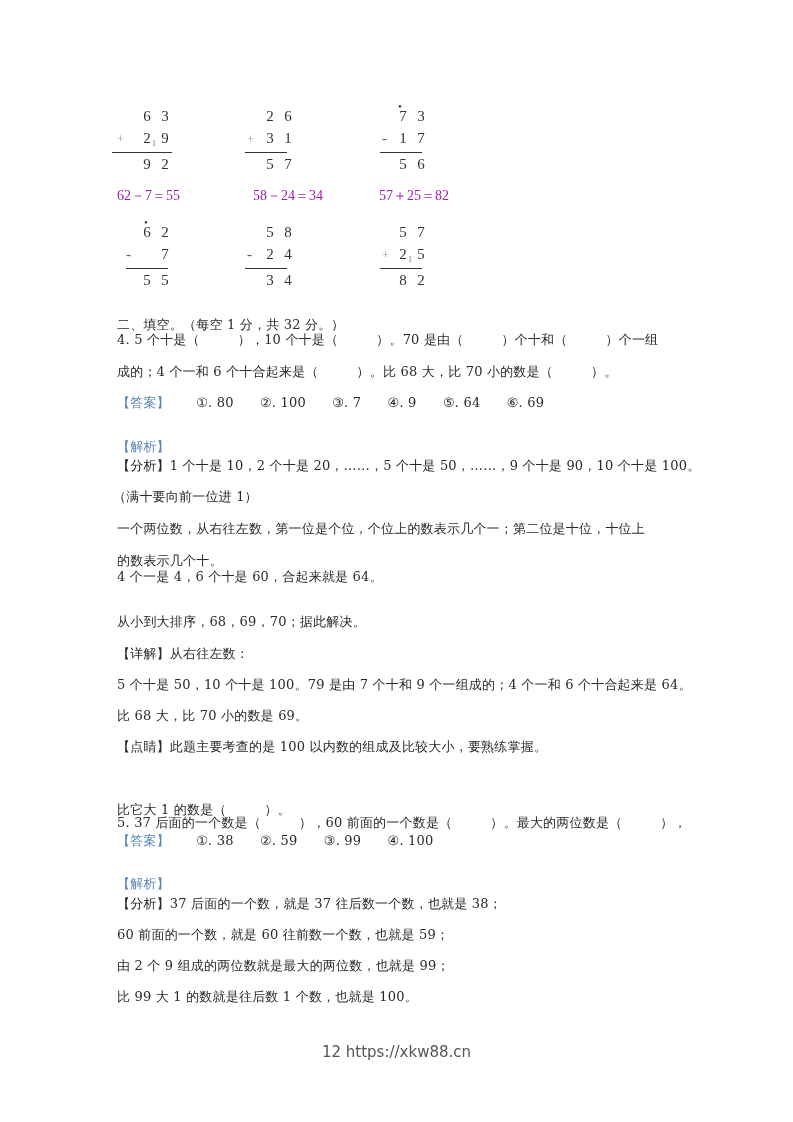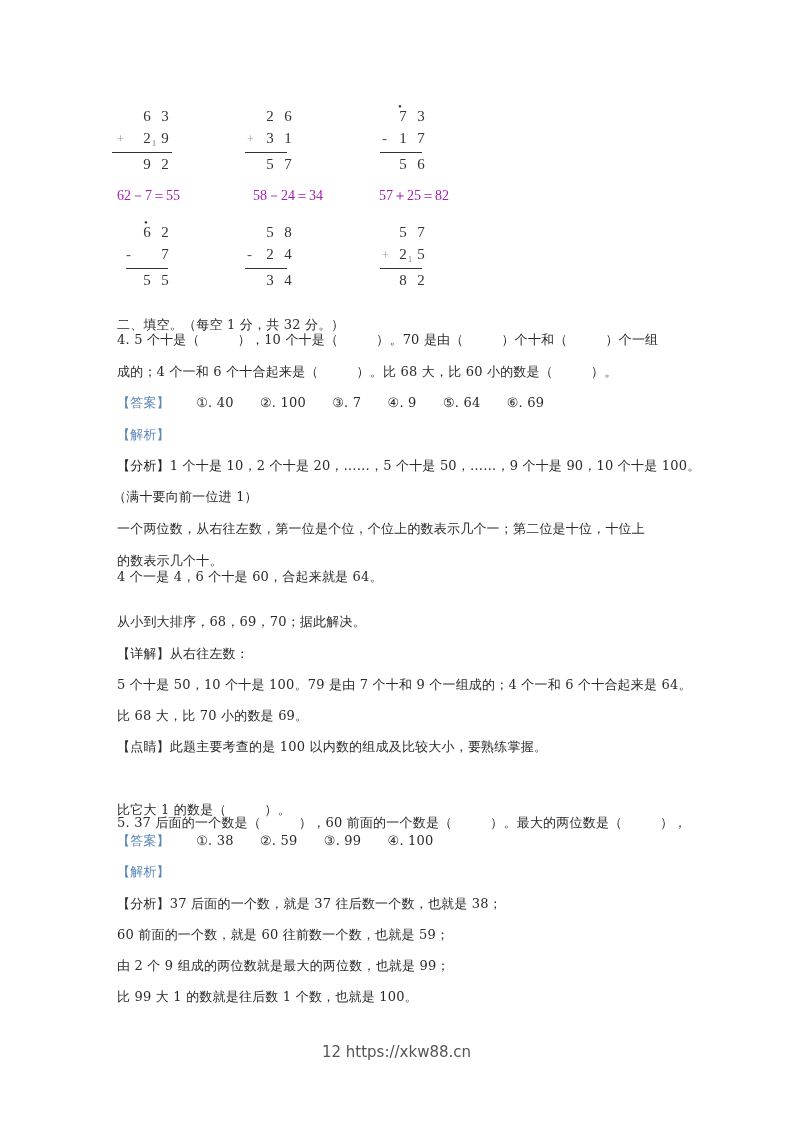--- a/index.html
+++ b/index.html
@@ -12,21 +12,21 @@
   .vcalc { position: absolute; width: 90px; font-family: "Liberation Serif", serif; font-size: 15px; color: #333; }
   .vcalc .row { position: absolute; left: 0; width: 100%; height: 20px; }
   .vcalc .op { position: absolute; color: #555; }
   .vcalc .op.faint { color: #999; font-size: 12px; }
   .vcalc .d { position: absolute; width: 14px; text-align: center; }
   .vcalc .carry { position: absolute; font-size: 8px; color: #777; }
   .vcalc .dot { position: absolute; font-size: 11px; line-height: 1; }
   .vcalc .rule { position: absolute; height: 1px; background: #333; }
   .eq { font-family: "Liberation Serif", serif; font-size: 14px; color: #a21caf; }
   .line { position: absolute; left: 117px; white-space: nowrap; font-size: 13px; color: #2a2a2a; letter-spacing: 0.2px; }
-  .tag-blue { color: #5a86b8; }
+  .tag-blue { color: #5a86b8; margin-top: 12px; }
   .tag-black { color: #222; }
   .ans-item { display: inline-block; margin-left: 22px; }
   .ans-item:first-of-type { margin-left: 30px; }
   .blank { display: inline-block; width: 38px; }
   .footer { position: absolute; left: 0; width: 793px; top: 1043px; text-align: center; font-family: "DejaVu Sans", sans-serif; font-size: 15px; color: #555; }
 </style>
 </head>
 <body>
 
 <div class="vcalc" style="left:112px; top:108px; height:70px;">
@@ -137,25 +137,25 @@
       <span class="d" style="left:34px">2</span>
     </div>
 </div>
 
 <div class="line" style="top:316px">二、填空。（每空 1 分，共 32 分。）</div>
 
 <div class="line" style="top:331px">
   <span>4. 5 个十是（</span><span class="blank"></span><span>），10 个十是（</span><span class="blank"></span><span>）。70 是由（</span><span class="blank"></span><span>）个十和（</span><span class="blank"></span><span>）个一组</span>
 </div>
 <div class="line" style="top:363px">
-  <span>成的；4 个一和 6 个十合起来是（</span><span class="blank"></span><span>）。比 68 大，比 60 小的数是（</span><span class="blank"></span><span>）。</span>
+  <span>成的；4 个一和 6 个十合起来是（</span><span class="blank"></span><span>）。比 68 大，比 70 小的数是（</span><span class="blank"></span><span>）。</span>
 </div>
 <div class="line" style="top:394px">
   <span class="tag-blue">【答案】</span>
-  <span class="ans-item">①. 40</span>
+  <span class="ans-item">①. 80</span>
   <span class="ans-item">②. 100</span>
   <span class="ans-item">③. 7</span>
   <span class="ans-item">④. 9</span>
   <span class="ans-item">⑤. 64</span>
   <span class="ans-item">⑥. 69</span>
 </div>
 <div class="line tag-blue" style="top:426px">【解析】</div>
 <div class="line" style="top:457px">
   <span class="tag-black">【分析】</span><span>1 个十是 10，2 个十是 20，……，5 个十是 50，……，9 个十是 90，10 个十是 100。</span>
 </div>

